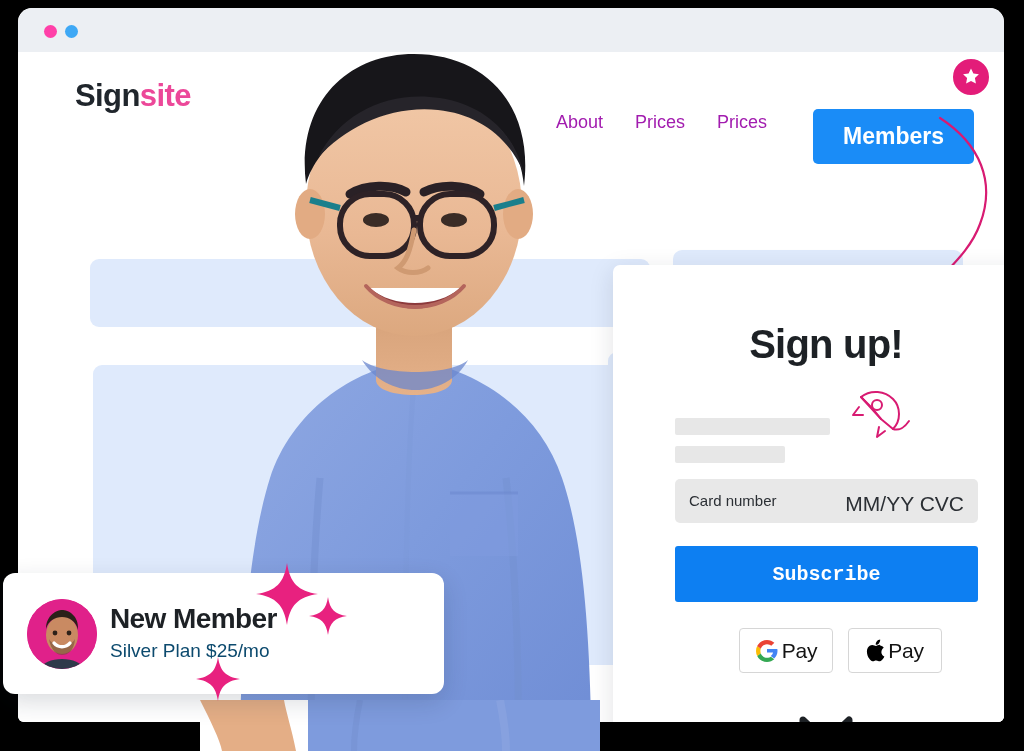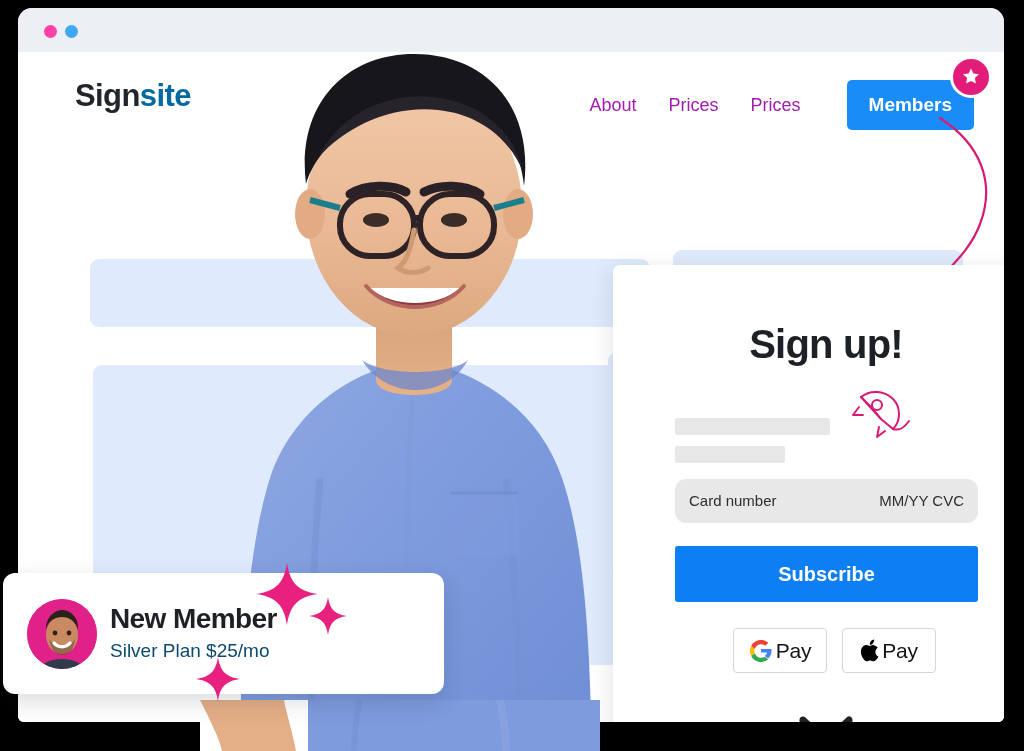--- a/index.html
+++ b/index.html
@@ -67,21 +67,21 @@
   }
   .logo {
     position: absolute;
     left: 57px;
     top: 26px;
     font-size: 31px;
     font-weight: bold;
     letter-spacing: -0.6px;
   }
   .logo .logo-dark { color: #20262c; }
-  .logo .logo-blue { color: #0369a1; }
+  .logo .logo-blue { color: #ec4899; }
 
   .nav {
     position: absolute;
     right: 30px;
     top: 28px;
     display: flex;
     align-items: center;
     gap: 32px;
   }
   .nav-link {
@@ -90,25 +90,26 @@
     text-decoration: none;
     white-space: nowrap;
   }
   .members-wrap { position: relative; margin-left: 14px; }
   .members-btn {
     background: #1a8cf7;
     color: #ffffff;
     border: none;
     border-radius: 5px;
     font-family: "Liberation Sans", sans-serif;
-    font-size: 19px;
+    font-size: 23px;
     font-weight: bold;
-    padding: 14px 22px;
+    padding: 14px 30px;
     cursor: pointer;
     white-space: nowrap;
+    margin-top: 29px;
   }
   .star-badge {
     position: absolute;
     right: -18px;
     top: -24px;
     width: 42px; height: 42px;
     border-radius: 50%;
     background: #e31c79;
     border: 3px solid #ffffff;
     display: flex;
@@ -176,56 +177,56 @@
   .fs-1 { left: 62px; top: 365px; width: 155px; height: 17px; }
   .fs-2 { left: 62px; top: 390px; width: 110px; height: 17px; }
 
   .card-field {
     position: absolute;
     left: 62px;
     top: 214px;
     width: 303px;
     height: 44px;
     background: #e8e8e8;
-    border-radius: 11px;
+    border-radius: 5px;
   }
   .card-field .cf-left {
     position: absolute;
     left: 14px;
     top: 13px;
     font-size: 15px;
     color: #2b2f34;
   }
   .card-field .cf-right {
     position: absolute;
     right: 14px;
     top: 13px;
-    font-size: 15px;
+    font-size: 21px;
     color: #2b2f34;
   }
 
   .subscribe-btn {
     position: absolute;
     left: 62px;
     top: 281px;
     width: 303px;
     height: 56px;
     background: #0d7ff2;
     color: #ffffff;
     border: none;
     border-radius: 3px;
-    font-family: Liberation Sans, sans-serif;
+    font-family: Liberation Mono, monospace;
     font-size: 20px;
     font-weight: bold;
     cursor: pointer;
   }
 
   .pay-row {
     position: absolute;
-    left: 70px;
+    left: 76px;
     top: 363px;
     width: 303px;
     display: flex;
     justify-content: center;
     gap: 15px;
   }
   .pay-btn {
     width: 94px;
     height: 45px;
     background: #ffffff;

